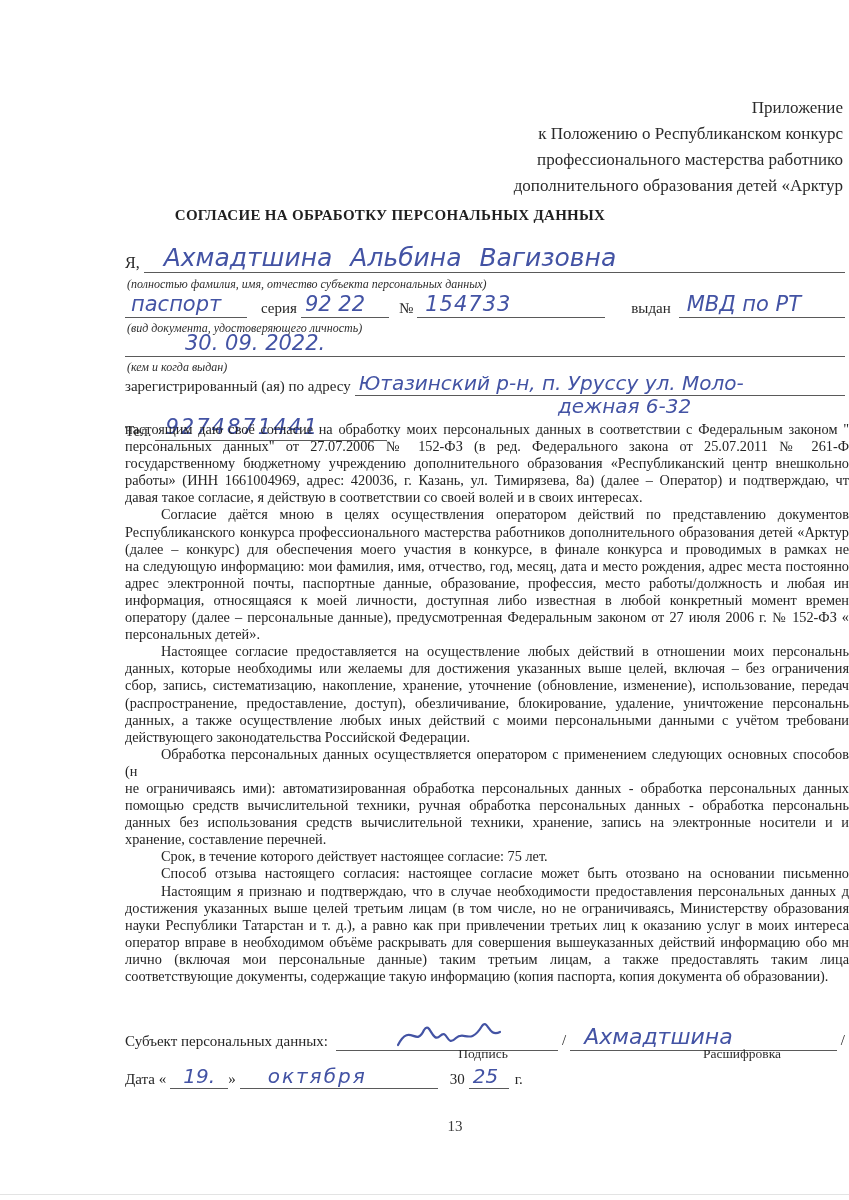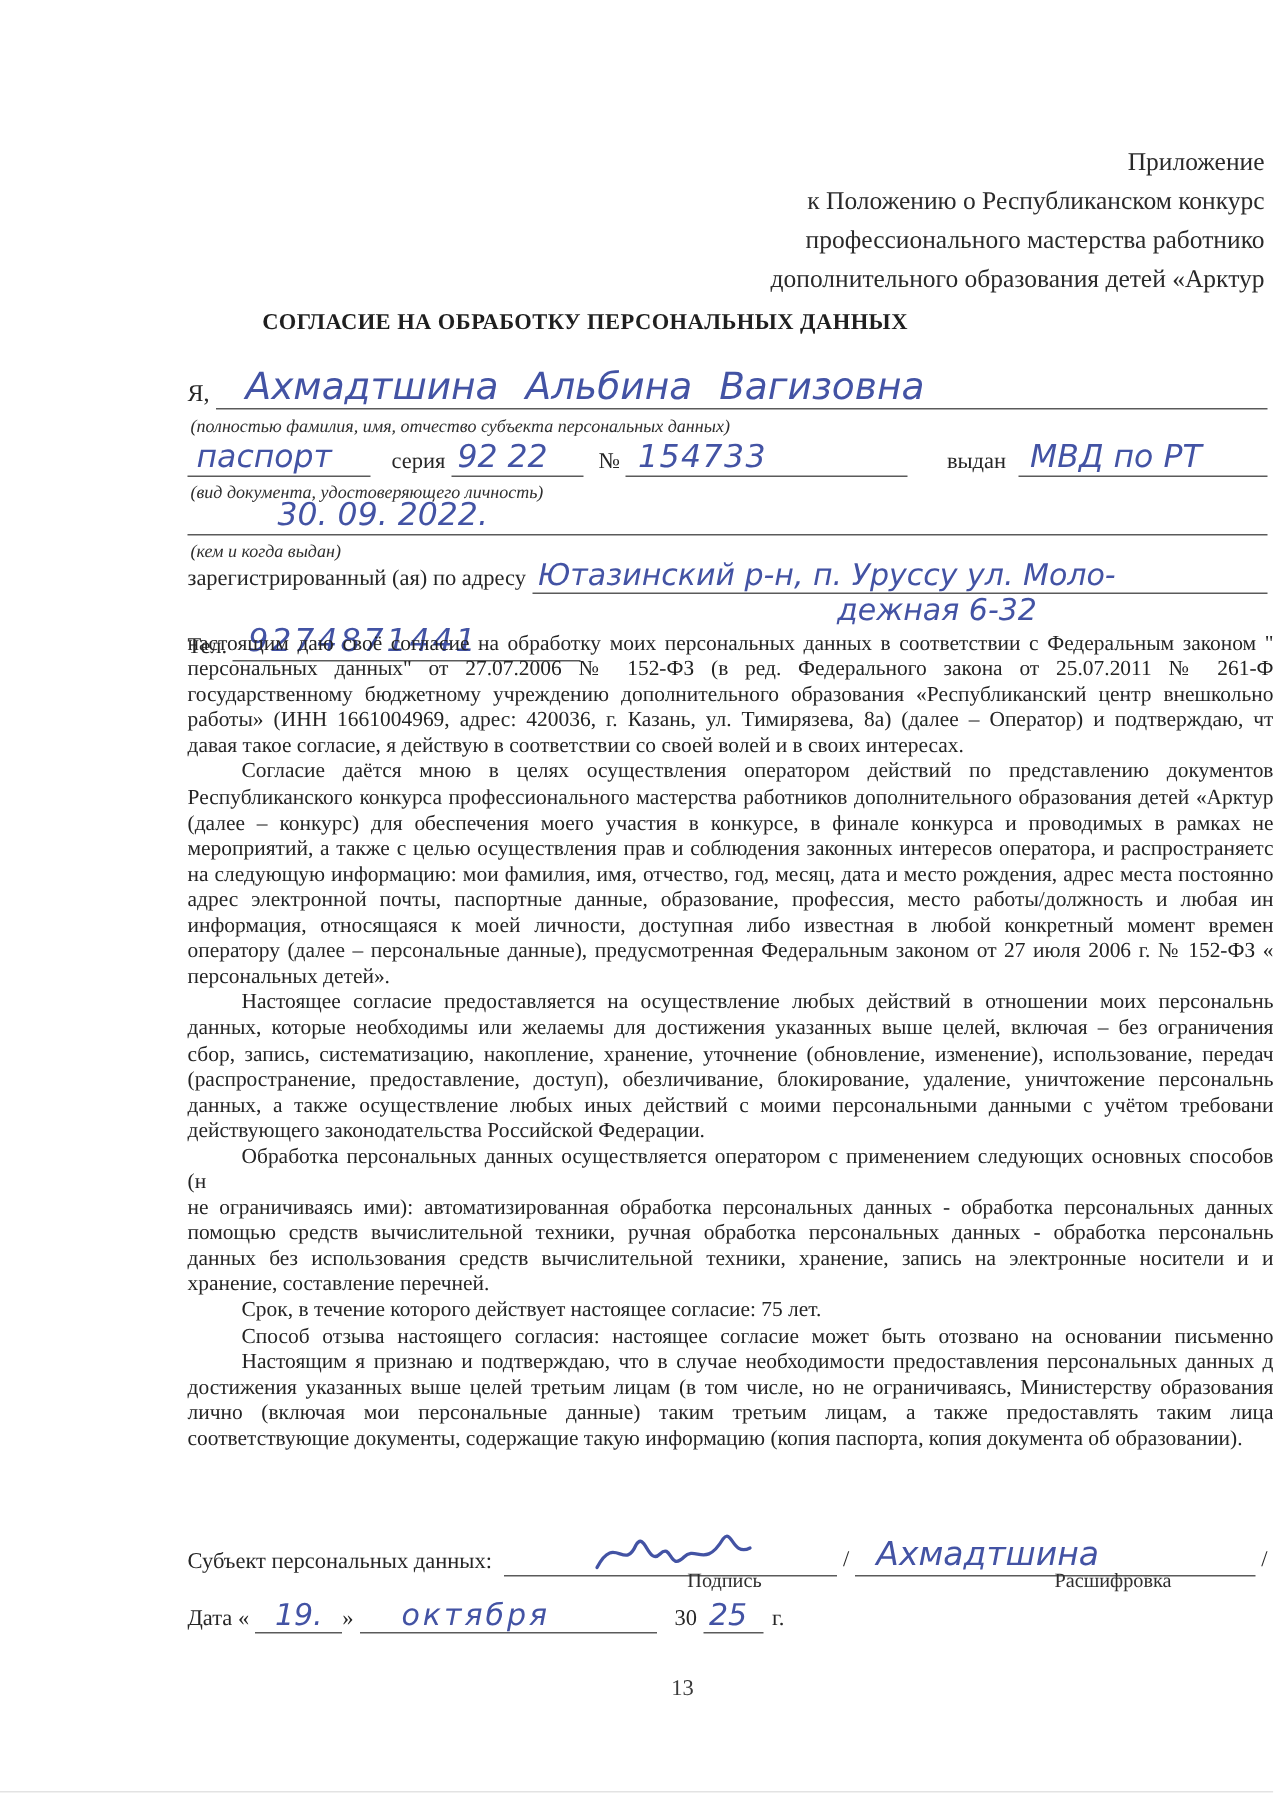--- a/index.html
+++ b/index.html
@@ -97,41 +97,42 @@
 
   <div class="body">
       <div class="bl">настоящим даю своё согласие на обработку моих персональных данных в соответствии с Федеральным законом "</div>
       <div class="bl">персональных данных" от 27.07.2006 № 152-ФЗ (в ред. Федерального закона от 25.07.2011 № 261-Ф</div>
       <div class="bl">государственному бюджетному учреждению дополнительного образования «Республиканский центр внешкольно</div>
       <div class="bl">работы» (ИНН 1661004969, адрес: 420036, г. Казань, ул. Тимирязева, 8а) (далее – Оператор) и подтверждаю, чт</div>
       <div class="bl last">давая такое согласие, я действую в соответствии со своей волей и в своих интересах.</div>
       <div class="bl indent">Согласие даётся мною в целях осуществления оператором действий по представлению документов</div>
       <div class="bl">Республиканского конкурса профессионального мастерства работников дополнительного образования детей «Арктур</div>
       <div class="bl">(далее – конкурс) для обеспечения моего участия в конкурсе, в финале конкурса и проводимых в рамках не</div>
-      <div class="bl">мероприятий, а также с целью осуществления прав и соблюдения законных интересов оператора, и распространяетс</div>
       <div class="bl">на следующую информацию: мои фамилия, имя, отчество, год, месяц, дата и место рождения, адрес места постоянно</div>
       <div class="bl">адрес электронной почты, паспортные данные, образование, профессия, место работы/должность и любая ин</div>
       <div class="bl">информация, относящаяся к моей личности, доступная либо известная в любой конкретный момент времен</div>
       <div class="bl">оператору (далее – персональные данные), предусмотренная Федеральным законом от 27 июля 2006 г. № 152-ФЗ «</div>
       <div class="bl last">персональных детей».</div>
       <div class="bl indent">Настоящее согласие предоставляется на осуществление любых действий в отношении моих персональнь</div>
       <div class="bl">данных, которые необходимы или желаемы для достижения указанных выше целей, включая – без ограничения</div>
       <div class="bl">сбор, запись, систематизацию, накопление, хранение, уточнение (обновление, изменение), использование, передач</div>
       <div class="bl">(распространение, предоставление, доступ), обезличивание, блокирование, удаление, уничтожение персональнь</div>
       <div class="bl">данных, а также осуществление любых иных действий с моими персональными данными с учётом требовани</div>
       <div class="bl last">действующего законодательства Российской Федерации.</div>
       <div class="bl indent">Обработка персональных данных осуществляется оператором с применением следующих основных способов (н</div>
       <div class="bl">не ограничиваясь ими): автоматизированная обработка персональных данных - обработка персональных данных</div>
       <div class="bl">помощью средств вычислительной техники, ручная обработка персональных данных - обработка персональнь</div>
       <div class="bl">данных без использования средств вычислительной техники, хранение, запись на электронные носители и и</div>
       <div class="bl last">хранение, составление перечней.</div>
       <div class="bl indent last">Срок, в течение которого действует настоящее согласие: 75 лет.</div>
       <div class="bl indent">Способ отзыва настоящего согласия: настоящее согласие может быть отозвано на основании письменно</div>
       <div class="bl indent">Настоящим я признаю и подтверждаю, что в случае необходимости предоставления персональных данных д</div>
       <div class="bl">достижения указанных выше целей третьим лицам (в том числе, но не ограничиваясь, Министерству образования</div>
+      <div class="bl">науки Республики Татарстан и т. д.), а равно как при привлечении третьих лиц к оказанию услуг в моих интереса</div>
+      <div class="bl">оператор вправе в необходимом объёме раскрывать для совершения вышеуказанных действий информацию обо мн</div>
       <div class="bl">лично (включая мои персональные данные) таким третьим лицам, а также предоставлять таким лица</div>
       <div class="bl last">соответствующие документы, содержащие такую информацию (копия паспорта, копия документа об образовании).</div>
     </div>
 
   <div class="sigrow">
     <span class="lbl" style="padding-right:8px;">Субъект персональных данных:</span>
     <span class="u flex" style="text-align:center;">
       <svg width="118" height="30" viewBox="0 0 118 30" style="vertical-align:bottom;">
         <path d="M10 25 C 22 2, 28 28, 36 10 C 42 0, 44 24, 52 16 C 60 8, 58 28, 68 18 C 76 10, 82 26, 94 6 C 100 -2, 100 18, 112 12" fill="none" stroke="#4353a4" stroke-width="2.2" stroke-linecap="round"></path>
       </svg>

